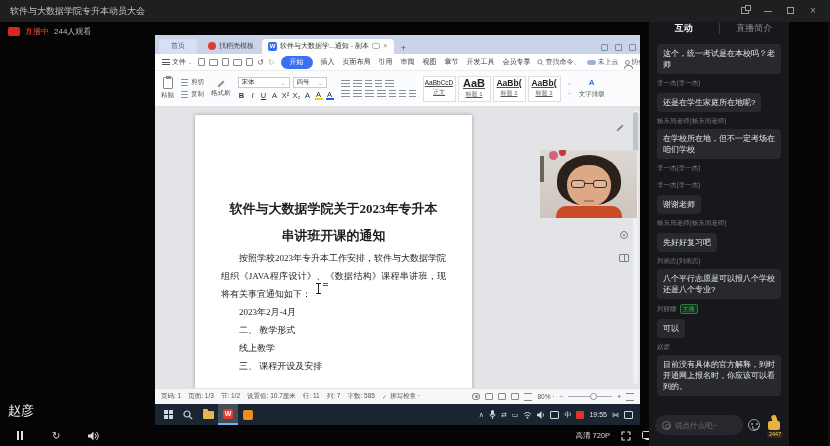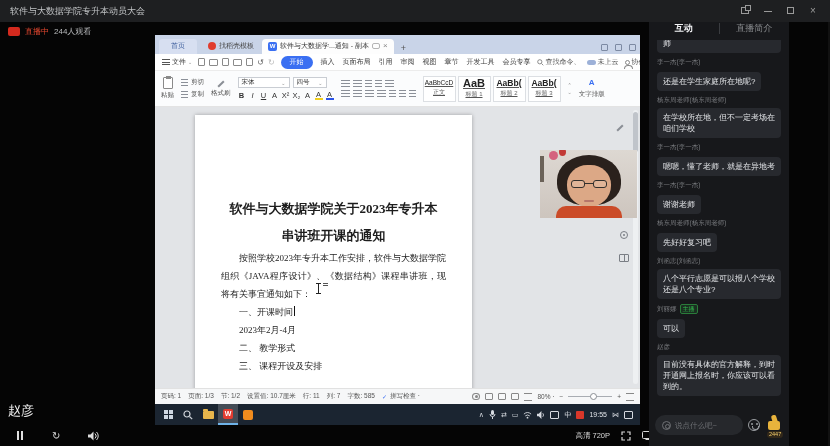--- a/index.html
+++ b/index.html
@@ -368,23 +368,23 @@
         </span>
       </div>
 
       <div class="docarea">
         <div class="page">
           <div class="doc-content">
             <div class="doc-title">软件与大数据学院关于2023年专升本</div>
             <div class="doc-title">串讲班开课的通知</div>
             <div id="paras">
                 <div class="doc-p indent">按照学校2023年专升本工作安排，软件与大数据学院组织《JAVA程序设计》、《数据结构》课程串讲班，现将有关事宜通知如下：</div>
-                <div class="doc-p item">一、开课时间<span class="caret"></span></div>
                 <div class="doc-p item">2023年2月-4月</div>
                 <div class="doc-p item">二、 教学形式</div>
+                <div class="doc-p item">线上教学</div>
                 <div class="doc-p item">三、 课程开设及安排</div>
               </div>
           </div>
         </div>
         <div class="ibeam">
             <span class="mini"></span>
           </div>
         <div class="vscroll">
             <div class="vthumb"></div>
           </div>
@@ -521,21 +521,21 @@
     <div class="messages" id="messages">
         <div class="msg"><div class="bubble">这个，统一考试是在本校吗？老师</div></div>
         <div class="msg"><div class="muser">
             <span>李一杰(李一杰)</span>
           </div><div class="bubble">还是在学生家庭所在地呢?</div></div>
         <div class="msg"><div class="muser">
             <span>杨东周老师(杨东周老师)</span>
           </div><div class="bubble">在学校所在地，但不一定考场在咱们学校</div></div>
         <div class="msg"><div class="muser">
             <span>李一杰(李一杰)</span>
-          </div><div class="bubble">嗯嗯，懂了老师，就是在异地考</div></div>
+          </div></div>
         <div class="msg"><div class="muser">
             <span>李一杰(李一杰)</span>
           </div><div class="bubble">谢谢老师</div></div>
         <div class="msg"><div class="muser">
             <span>杨东周老师(杨东周老师)</span>
           </div><div class="bubble">先好好复习吧</div></div>
         <div class="msg"><div class="muser">
             <span>刘函志(刘函志)</span>
           </div><div class="bubble">八个平行志愿是可以报八个学校还是八个专业?</div></div>
         <div class="msg"><div class="muser">

